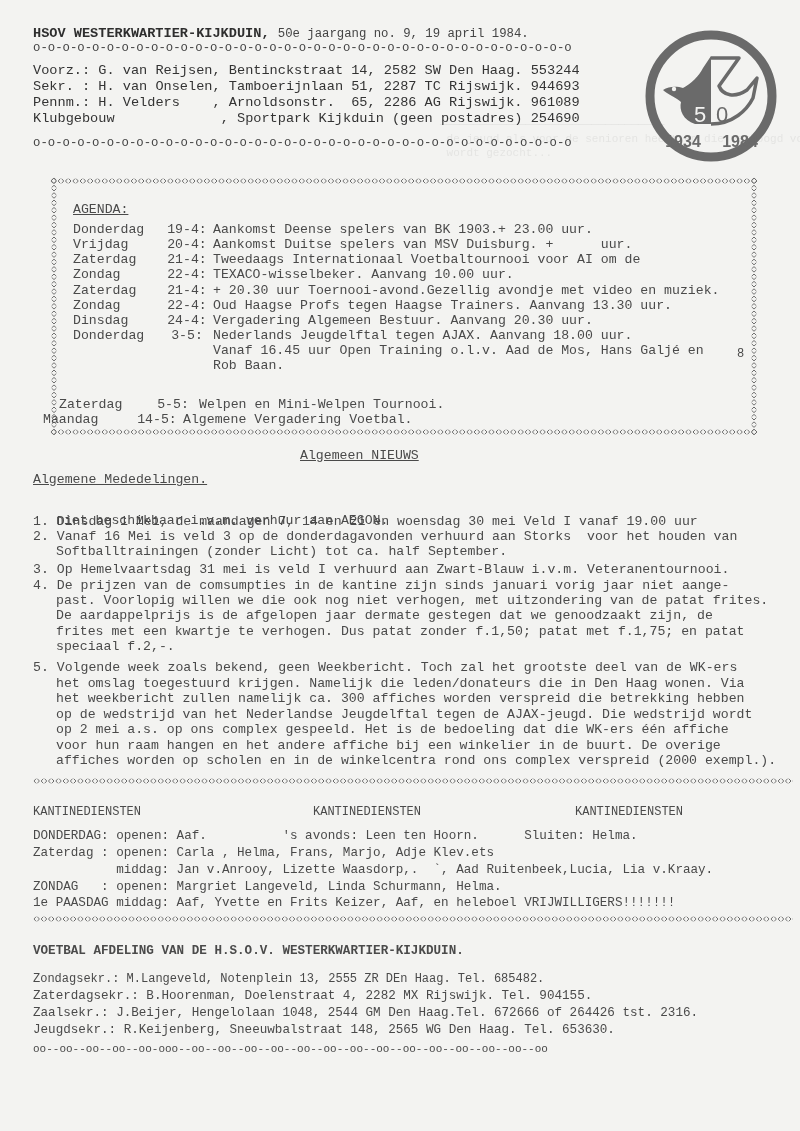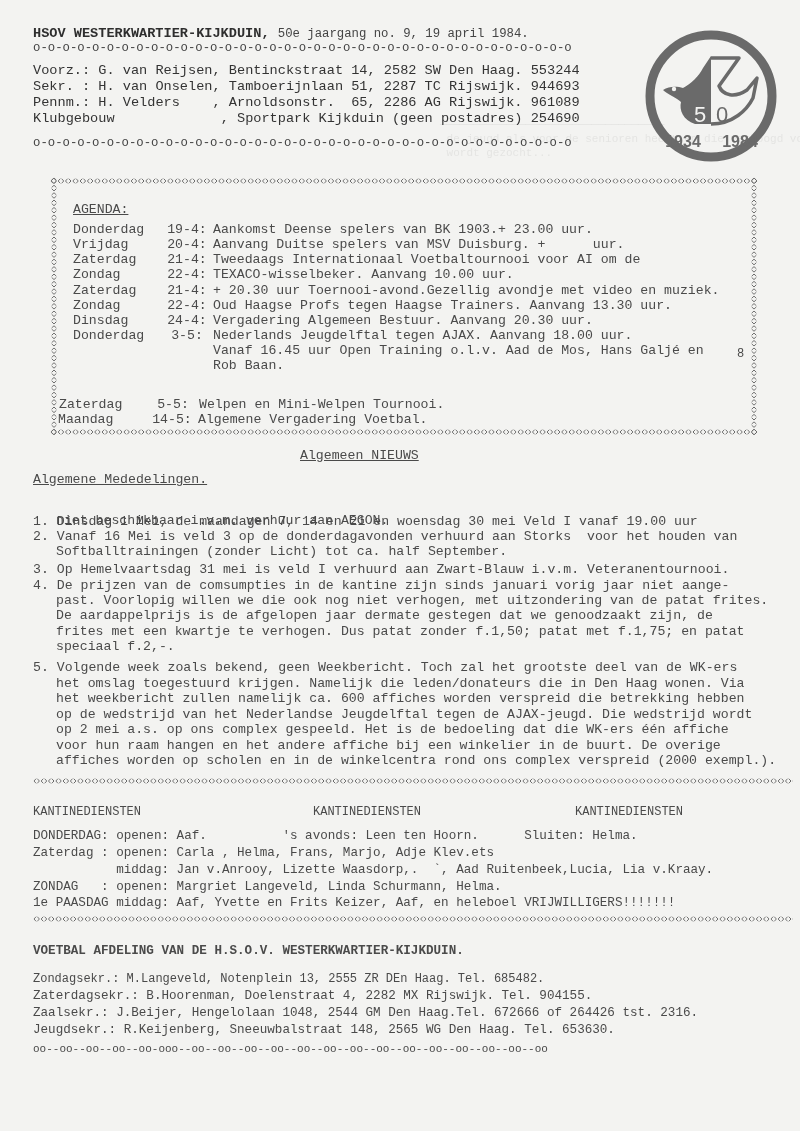--- a/index.html
+++ b/index.html
@@ -74,34 +74,34 @@
   <div class="agenda-box">
     <div class="hdots" style="top:0;"></div>
     <div class="hdots" style="bottom:0;"></div>
     <div class="vdots" style="left:0;"></div>
     <div class="vdots" style="right:0;"></div>
 
     <div class="line light" style="left:23px;top:25px;"><span class="u">AGENDA:</span></div>
 
     <div>
       <div class="line light" style="left:23px;top:45px;"><span class="day">Donderdag</span><span class="date">19-4:</span><span>Aankomst Deense spelers van BK 1903.+ 23.00 uur.</span></div>
-      <div class="line light" style="left:23px;top:60px;"><span class="day">Vrijdag</span><span class="date">20-4:</span><span>Aanvang Duitse spelers van MSV Duisburg. +      uur.</span></div>
+      <div class="line light" style="left:23px;top:60px;"><span class="day">Vrijdag</span><span class="date">20-4:</span><span>Aankomst Duitse spelers van MSV Duisburg. +      uur.</span></div>
       <div class="line light" style="left:23px;top:75px;"><span class="day">Zaterdag</span><span class="date">21-4:</span><span>Tweedaags Internationaal Voetbaltournooi voor AI om de</span></div>
       <div class="line light" style="left:23px;top:90px;"><span class="day">Zondag</span><span class="date">22-4:</span><span>TEXACO-wisselbeker. Aanvang 10.00 uur.</span></div>
       <div class="line light" style="left:23px;top:106px;"><span class="day">Zaterdag</span><span class="date">21-4:</span><span>+ 20.30 uur Toernooi-avond.Gezellig avondje met video en muziek.</span></div>
       <div class="line light" style="left:23px;top:121px;"><span class="day">Zondag</span><span class="date">22-4:</span><span>Oud Haagse Profs tegen Haagse Trainers. Aanvang 13.30 uur.</span></div>
       <div class="line light" style="left:23px;top:136px;"><span class="day">Dinsdag</span><span class="date">24-4:</span><span>Vergadering Algemeen Bestuur. Aanvang 20.30 uur.</span></div>
       <div class="line light" style="left:23px;top:151px;"><span class="day">Donderdag</span><span class="date">3-5:</span><span>Nederlands Jeugdelftal tegen AJAX. Aanvang 18.00 uur.</span></div>
       <div class="line light" style="left:23px;top:166px;"><span class="day"></span><span class="date"></span><span>Vanaf 16.45 uur Open Training o.l.v. Aad de Mos, Hans Galjé en</span></div>
       <div class="line light" style="left:23px;top:181px;"><span class="day"></span><span class="date"></span><span>Rob Baan.</span></div>
     </div>
   </div>
 
   <div class="line light" style="left:59px;top:397px;"><span class="day">Zaterdag</span><span class="date">5-5:</span><span>Welpen en Mini-Welpen Tournooi.</span></div>
-  <div class="line light" style="left:58px;top:412px;font-family:Liberation Mono, monospace;"><span class="day">Maandag</span><span class="date">14-5:</span><span>Algemene Vergadering Voetbal.</span></div>
+  <div class="line light" style="left:43px;top:412px;font-family:Liberation Mono, monospace;"><span class="day">Maandag</span><span class="date">14-5:</span><span>Algemene Vergadering Voetbal.</span></div>
   <style>.agenda-box{height:259px !important;}</style>
 
   <div class="line light" style="left:737px;top:347px;font-size:12px;">8</div>
 
   <div class="line light" style="left:300px;top:448px;"><span class="u">Algemeen NIEUWS</span></div>
   <div class="line light" style="left:33px;top:472px;"><span class="u">Algemene Mededelingen.</span></div>
 
   <div>
     <div class="line light" style="left:33px;top:514px;"><span>1.</span> <span>Dinsdag 1 Mei, de maandagen 7, 14 en 21 en woensdag 30 mei Veld I vanaf 19.00 uur</span></div>
     <div class="line light" style="left:56px;top:513px;">niet beschikbaar i.v.m. verhuur aan AEGON.</div>
@@ -112,21 +112,21 @@
     <div class="line light" style="left:33px;top:562px;"><span>3.</span> <span>Op Hemelvaartsdag 31 mei is veld I verhuurd aan Zwart-Blauw i.v.m. Veteranentournooi.</span></div>
 
     <div class="line light" style="left:33px;top:578px;"><span>4.</span> <span>De prijzen van de comsumpties in de kantine zijn sinds januari vorig jaar niet aange-</span></div>
     <div class="line light" style="left:56px;top:593px;">past. Voorlopig willen we die ook nog niet verhogen, met uitzondering van de patat frites.</div>
     <div class="line light" style="left:56px;top:608px;">De aardappelprijs is de afgelopen jaar dermate gestegen dat we genoodzaakt zijn, de</div>
     <div class="line light" style="left:56px;top:624px;">frites met een kwartje te verhogen. Dus patat zonder f.1,50; patat met f.1,75; en patat</div>
     <div class="line light" style="left:56px;top:639px;">speciaal f.2,-.</div>
 
     <div class="line light" style="left:33px;top:660px;"><span>5.</span> <span>Volgende week zoals bekend, geen Weekbericht. Toch zal het grootste deel van de WK-ers</span></div>
     <div class="line light" style="left:56px;top:676px;">het omslag toegestuurd krijgen. Namelijk die leden/donateurs die in Den Haag wonen. Via</div>
-    <div class="line light" style="left:56px;top:691px;">het weekbericht zullen namelijk ca. 600 affiches worden verspreid die betrekking hebben</div>
+    <div class="line light" style="left:56px;top:691px;">het weekbericht zullen namelijk ca. 300 affiches worden verspreid die betrekking hebben</div>
     <div class="line light" style="left:56px;top:707px;">op de wedstrijd van het Nederlandse Jeugdelftal tegen de AJAX-jeugd. Die wedstrijd wordt</div>
     <div class="line light" style="left:56px;top:722px;">op 2 mei a.s. op ons complex gespeeld. Het is de bedoeling dat die WK-ers één affiche</div>
     <div class="line light" style="left:56px;top:738px;">voor hun raam hangen en het andere affiche bij een winkelier in de buurt. De overige</div>
     <div class="line light" style="left:56px;top:753px;">affiches worden op scholen en in de winkelcentra rond ons complex verspreid (2000 exempl.).</div>
   </div>
 
   <div class="hdots" style="left:33px;top:777px;width:760px;"></div>
 
   <div>
     <div class="line light" style="left:33px;top:805px;font-size:12px;">KANTINEDIENSTEN</div>

